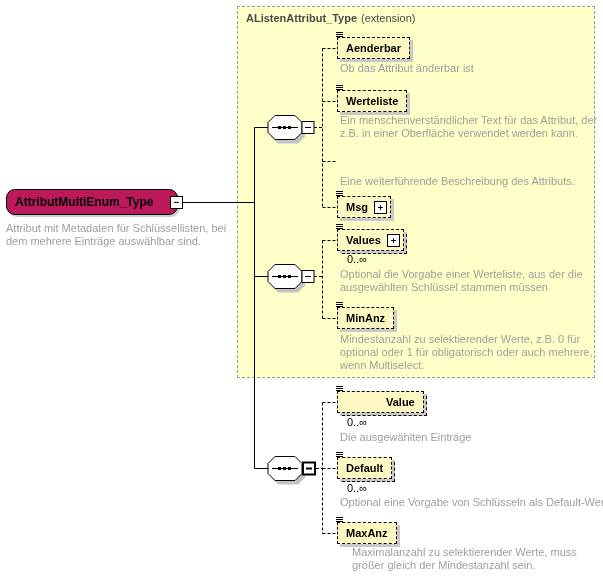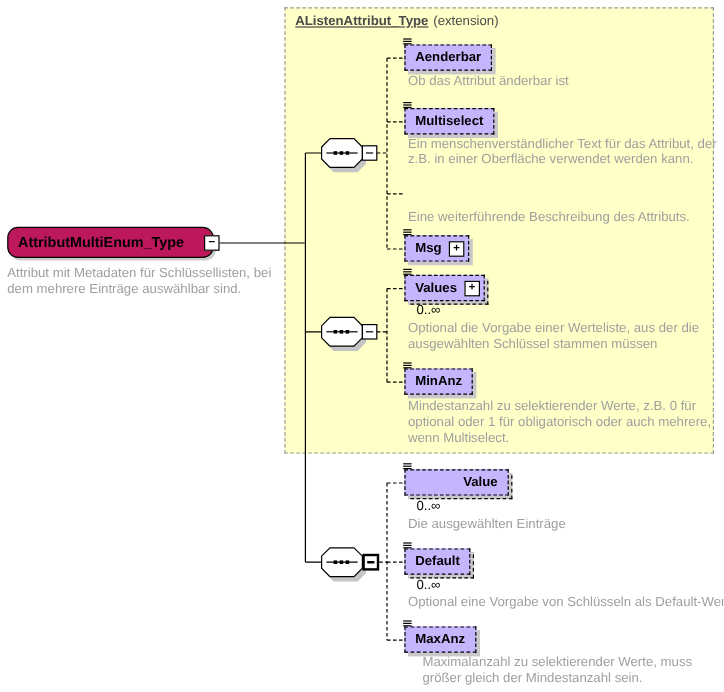--- a/index.html
+++ b/index.html
@@ -3,29 +3,29 @@
 <meta charset="utf-8">
 <style>
   html,body { margin:0; padding:0; background:#ffffff; }
   body { width:603px; height:577px; font-family:"Liberation Sans", sans-serif; }
   .canvas { position:relative; width:603px; height:577px; overflow:hidden; background:#fff; }
 
   
   .ext-box { position:absolute; left:237px; top:6px; width:356px; height:370px;
              background:#ffffc8; border:1px dashed #999999; }
   .ext-title { position:absolute; left:246px; top:12px; font-size:11px; color:#4a4a4a; white-space:nowrap; }
-  .ext-title .tname { font-weight:bold;text-decoration:underline; }
+  .ext-title .tname { font-weight:bold; }
   .ext-title .tsuffix { margin-left:4px;text-align:center; }
 
   
   svg.wires { position:absolute; left:0; top:0; }
 
   
   .elem { position:absolute; height:20px; line-height:20px; padding:0 8px;
-          border:1px dashed #000; background:#c4b5fd; color:#000;
+          border:1px dashed #000; background:#fef9c3; color:#000;
           font-size:11px; font-weight:bold; white-space:nowrap;
           box-shadow:3px 3px 0 #c9c9c9; }
   .elem .tglyph { position:absolute; left:-2px; top:-6px; }
   .tglyph i { display:block; width:7px; height:1px; background:#000; margin-bottom:1px; }
   .multi::after { content:""; position:absolute; left:4px; top:4px; right:-4px; bottom:-4px;
                   border-right:1px dashed #000; border-bottom:1px dashed #000; }
   .toggle { display:inline-block; width:11px; height:11px; border:1px solid #000; background:#fff;
             margin-left:6px; margin-right:-5px; vertical-align:1px; text-align:center;
             font-weight:bold; font-size:9px; line-height:11px; font-family:"DejaVu Sans Mono", monospace; }
 
@@ -119,21 +119,21 @@
     <span>Aenderbar</span>
   </div>
   <div class="desc" style="left:340px; top:62px; width:220px;">Ob das Attribut änderbar ist</div>
 
   <div class="elem" style="left:337px; top:90px;">
     <span class="tglyph">
         <i></i>
         <i></i>
         <i></i>
       </span>
-    <span>Multiselect</span>
+    <span>Werteliste</span>
   </div>
   <div class="desc" style="left:340px; top:114px; width:260px;">Ein menschenverständlicher Text für das Attribut, der z.B. in einer Oberfläche verwendet werden kann.</div>
 
   <div class="desc" style="left:340px; top:175px; width:260px;">Eine weiterführende Beschreibung des Attributs.</div>
 
   <div class="elem" style="left:337px; top:196px;">
     <span class="tglyph">
         <i></i>
         <i></i>
         <i></i>

